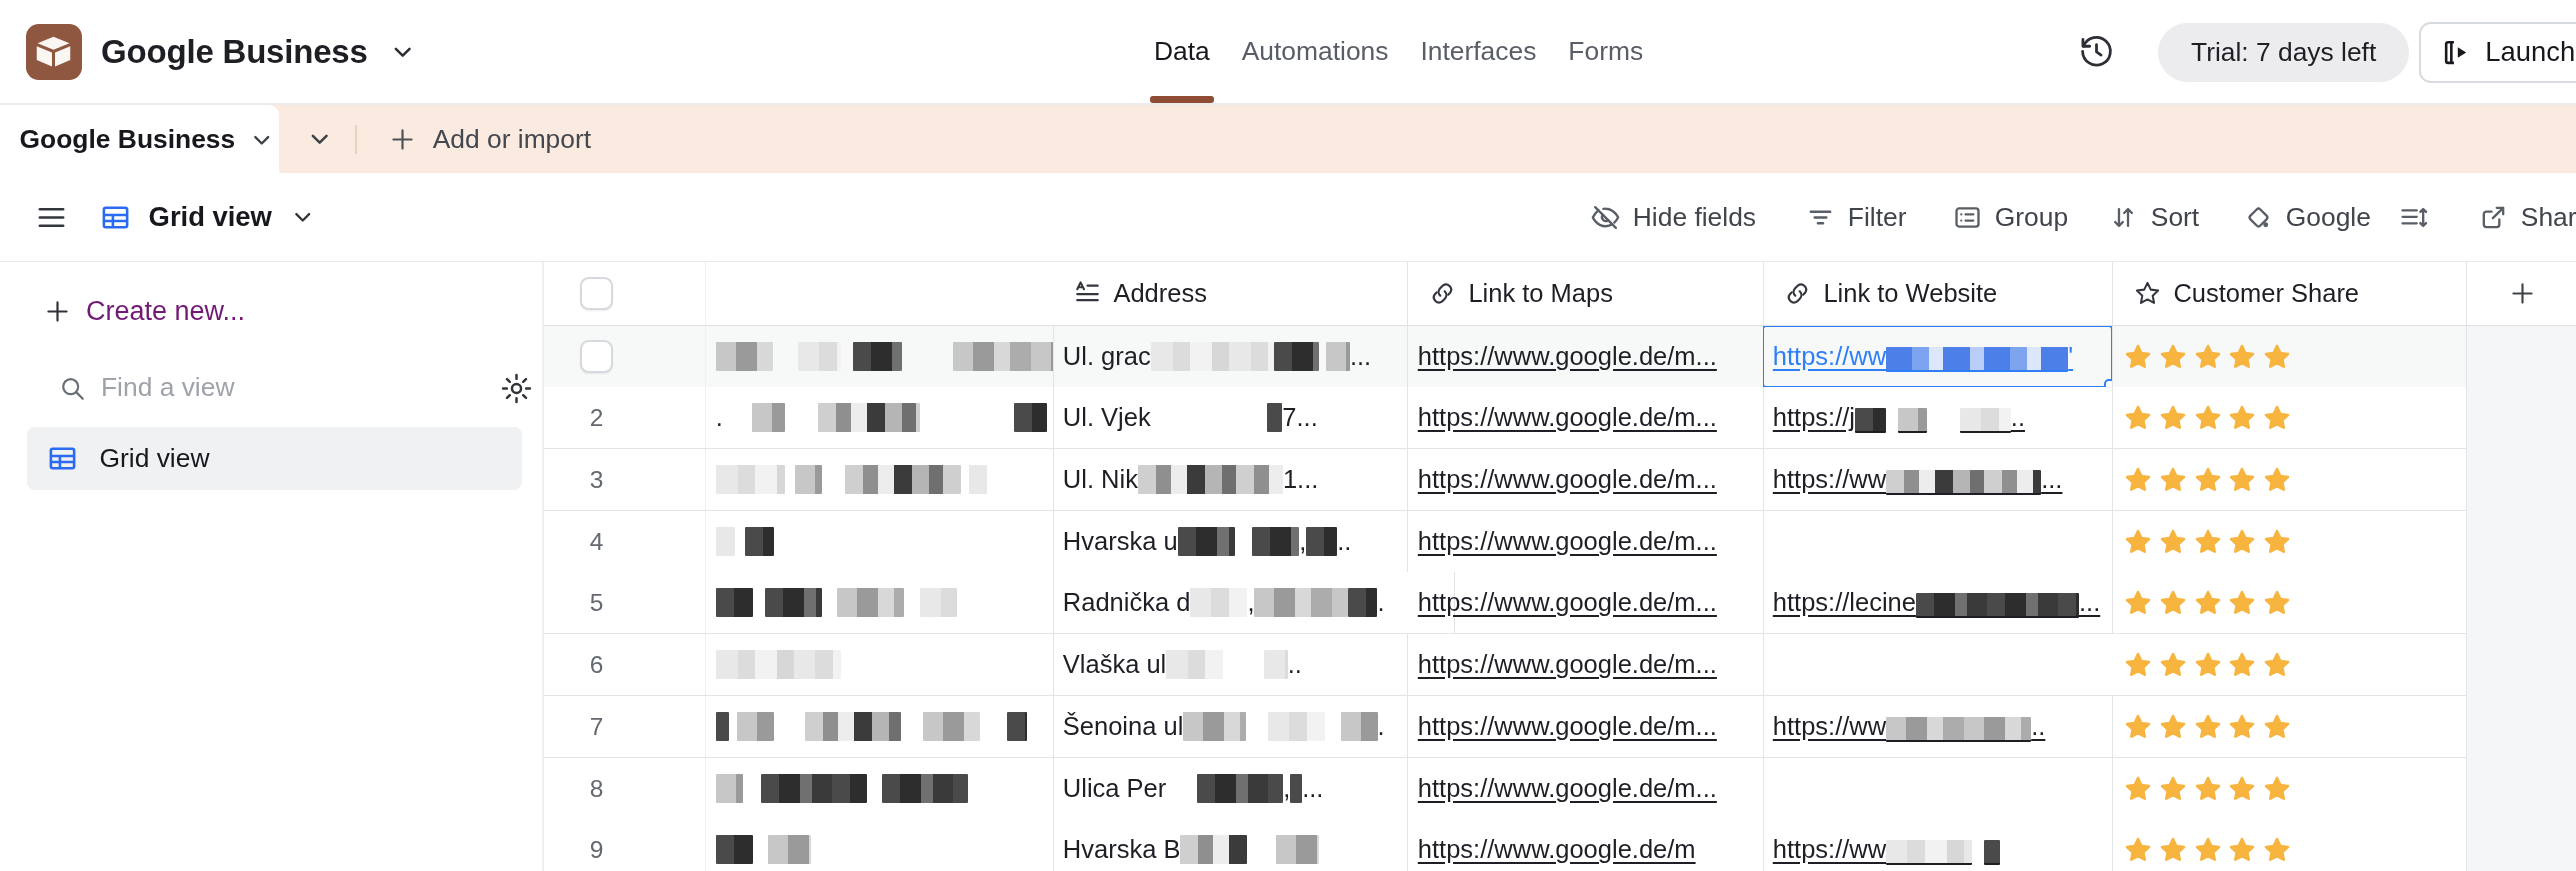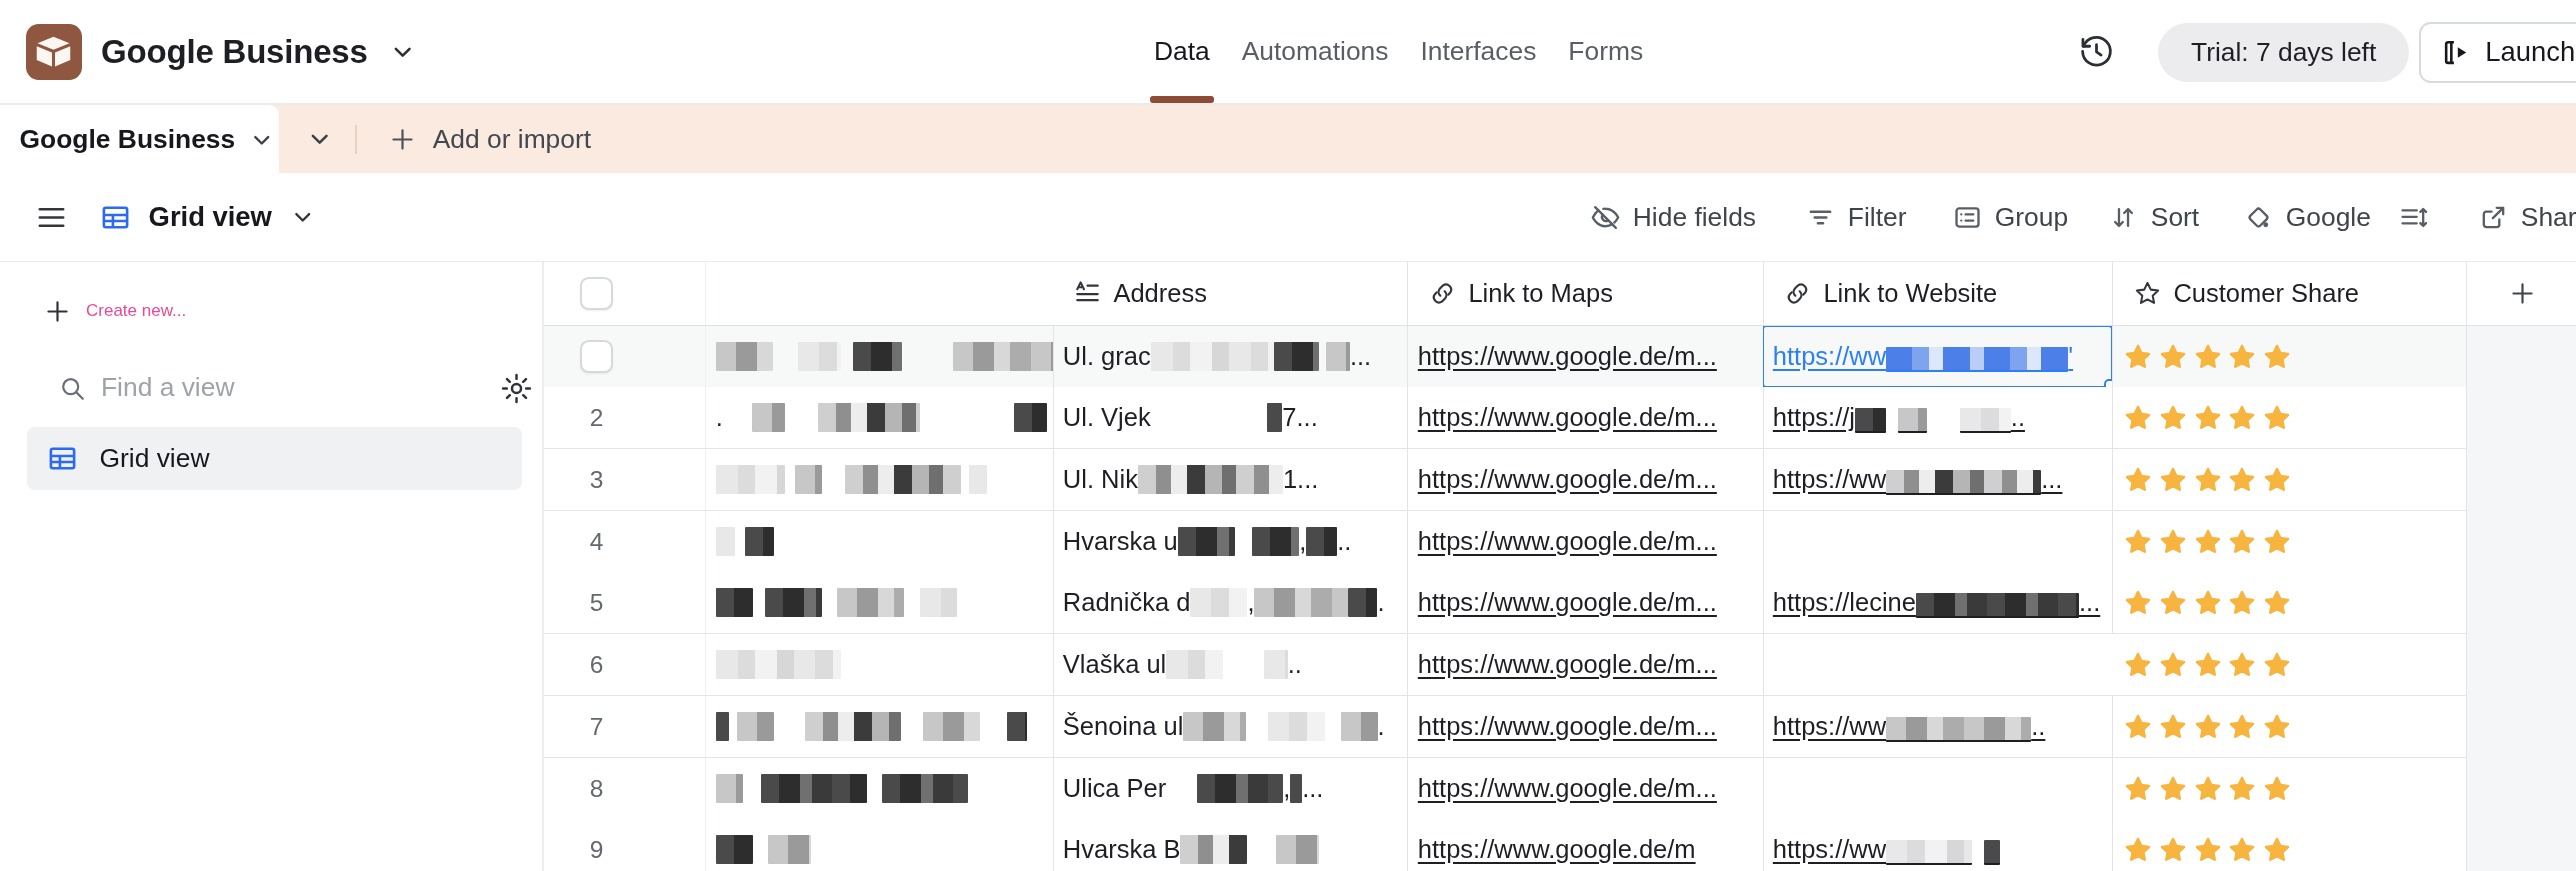--- a/index.html
+++ b/index.html
@@ -39,21 +39,21 @@
   .hamburger{position:absolute;left:35px;top:28px;color:#33373d;}
   .viewbar-left{position:absolute;left:100px;top:0;height:88px;display:flex;align-items:center;gap:17.6px;}
   .view-name{font-size:27.4px;font-weight:700;color:#16181d;}
   .tb-actions .tb-btn{position:absolute;top:0;height:88px;display:flex;align-items:center;gap:11.8px;font-size:26.4px;color:#40444b;white-space:nowrap;}
   .tb-btn .ticon{color:#595e66;}
 
   
   .sidebar{position:absolute;top:262px;left:0;width:544px;height:609px;background:#fff;border-right:2px solid #eceef0;box-sizing:border-box;z-index:2;}
   .sb-create{position:absolute;left:0;top:25.5px;width:100%;height:47px;display:flex;align-items:center;}
   .sb-create .plus{position:absolute;left:43px;color:#2e3238;}
-  .sb-create .lbl{position:absolute;left:86px;font-size:17px;color:#ec4899;}
+  .sb-create .lbl{position:absolute;left:86px;font-size:27px;color:#701a75;}
   .sb-find{position:absolute;left:15px;top:104px;width:100%;height:47px;}
   .sb-find .mag{position:absolute;left:43px;top:7.8px;color:#6a6e76;}
   .sb-find .ph{position:absolute;left:86px;top:5.9px;font-size:26.4px;color:#9ea3aa;}
   .sb-find .gear{position:absolute;left:484px;top:4.9px;color:#303338;}
   .sb-view{position:absolute;left:27.4px;top:165px;width:495px;height:63px;background:#f0f1f3;border-radius:7.8px;display:flex;align-items:center;gap:21.5px;padding-left:19.6px;box-sizing:border-box;}
   .sb-view .vlbl{font-size:26.4px;font-weight:500;color:#16181d;}
   .blue-ic{color:#2b6bf3;}
 
   
   .table-area{position:absolute;top:262px;left:544px;width:2032px;height:609px;background:#f5f6f8;}
@@ -567,21 +567,21 @@
         </div>
         <div class="cell" style="left: 162px; width: 348px;">
           <span class="redact tone-dark" style="width: 37px;"></span>
           <span class="gap" style="width: 11.8px;"></span>
           <span class="redact tone-dark" style="width: 57px;"></span>
           <span class="gap" style="width: 15.7px;"></span>
           <span class="redact tone-mid" style="width: 67px;"></span>
           <span class="gap" style="width: 15.7px;"></span>
           <span class="redact tone-light" style="width: 37px;"></span>
         </div>
-        <div class="cell" style="left: 509px; width: 355px;">
+        <div class="cell" style="left: 509px; width: 402px;">
           <span class="seg-t">Radnička d</span>
           <span class="redact tone-light" style="width: 57px;"></span>
           <span class="seg-t">, </span>
           <span class="redact tone-mid" style="width: 94px;"></span>
           <span class="redact tone-dark" style="width: 29px;"></span>
           <span class="seg-t"> .</span>
         </div>
         <div class="cell" style="left: 864px; width: 356px;">
           <span class="link">https://www.google.de/m...</span>
         </div>

